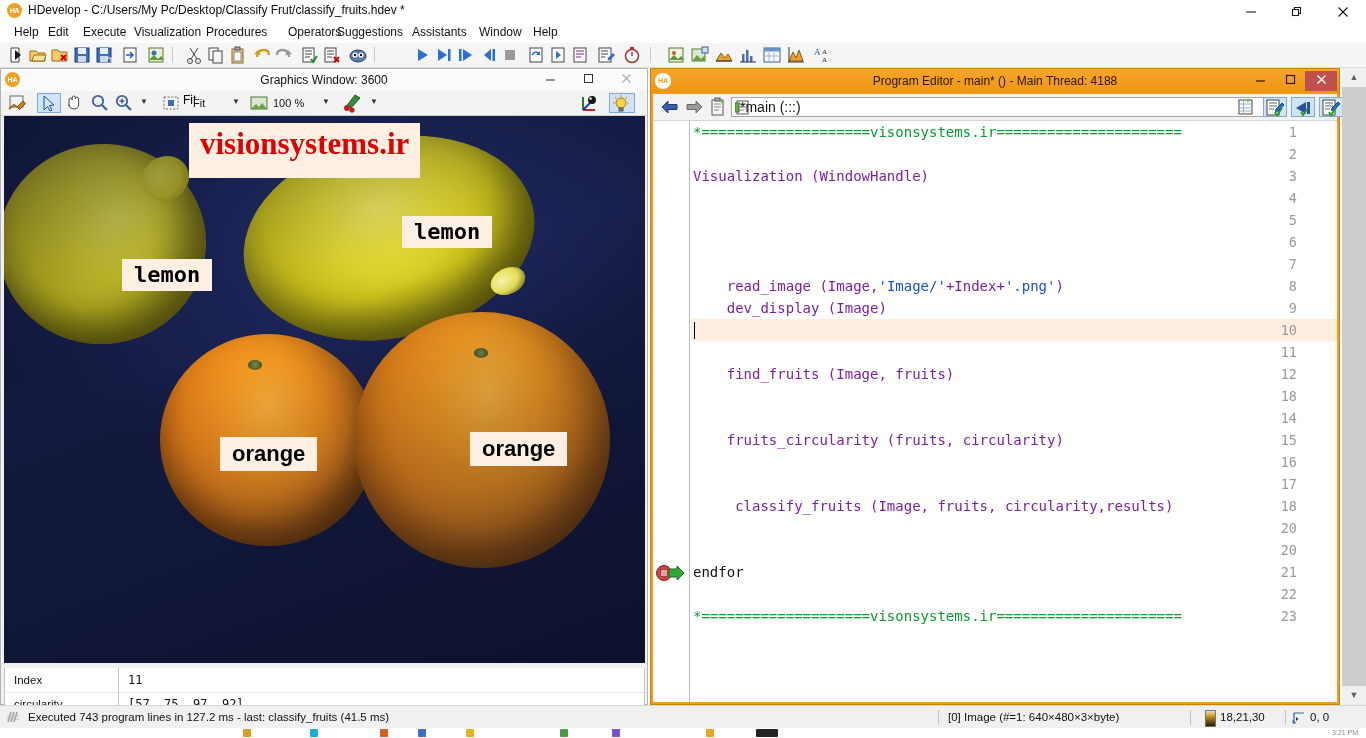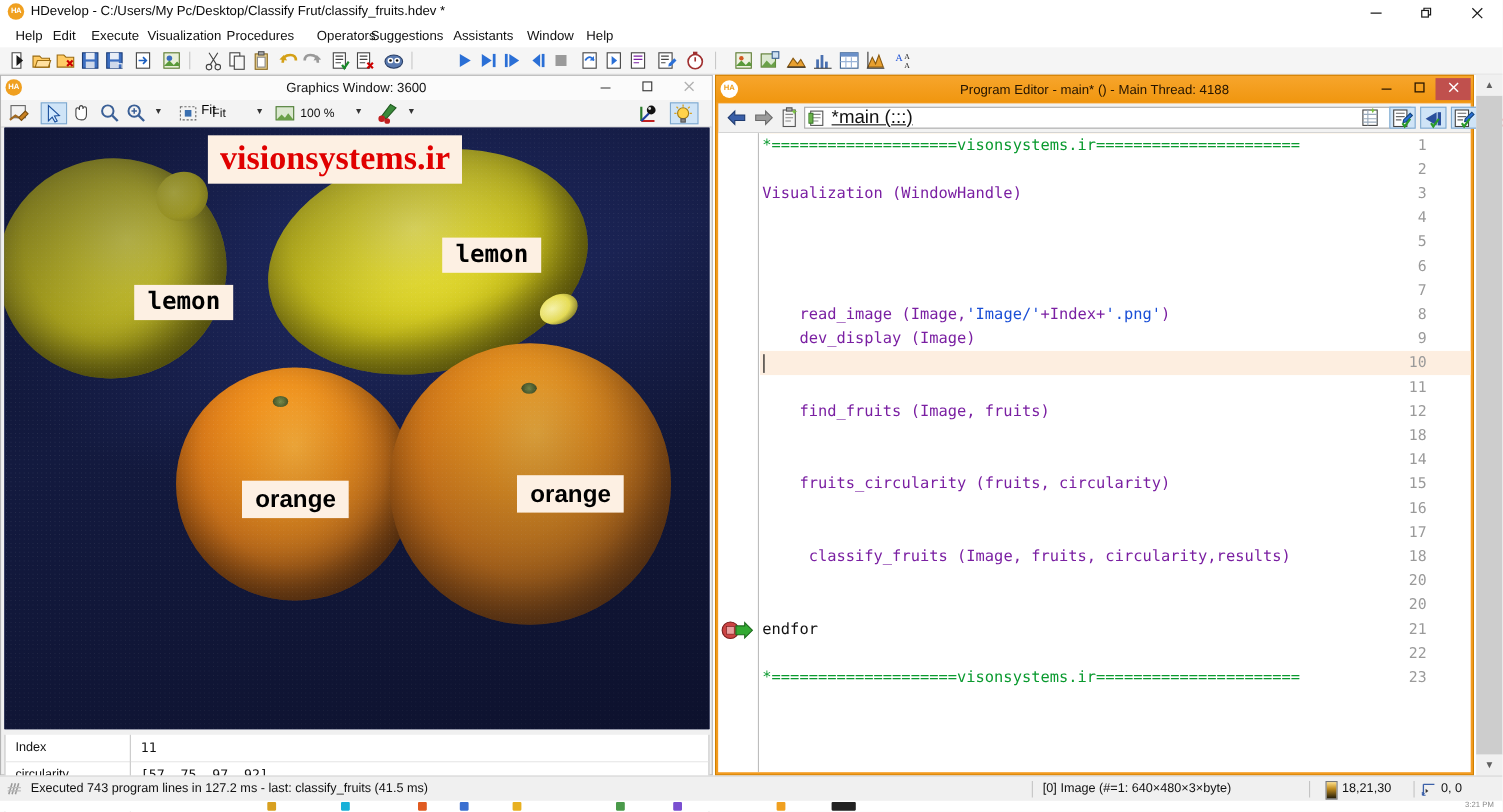--- a/index.html
+++ b/index.html
@@ -190,21 +190,21 @@
     border-bottom:1px solid #d4d4d4;
   }
   .pcombo{
     position:absolute;left:78px;top:3px;width:1134px;height:20px;
   }
   .pcombo-box{
     position:absolute;left:0;top:0;width:552px;height:20px;background:#fff;
     border:1px solid #a6a6a6;box-sizing:border-box;
   }
   .pcombo-text{
-    position:absolute;left:24px;top:0;height:18px;line-height:18px;font-size:17px;color:#111;text-decoration:underline;
+    position:absolute;left:8px;top:0;height:18px;line-height:18px;font-size:14px;color:#111;
   }
   .pcombo-arrow{position:absolute;left:530px;top:6px;font-size:8px;color:#333;}
   .ptb{position:absolute;top:3px;width:22px;height:20px;cursor:default;}
   .ptb.sel{background:#cfe4f7;border:1px solid #7fa9cf;box-sizing:border-box;}
 
   .pe-body{
     position:absolute;left:2px;top:52px;width:684px;height:581px;background:#fff;
     overflow:hidden;
   }
   .gutter{position:absolute;left:0;top:0;width:38px;height:581px;background:#fff;}
@@ -574,21 +574,21 @@
       <div class="lemon2-tip"></div>
       <div class="fruit orange1">
           <div class="stem" style="left:88px;top:26px"></div>
         </div>
       <div class="fruit orange2">
           <div class="stem" style="left:120px;top:36px"></div>
         </div>
       <div class="pore"></div>
       <div class="bg-grad2"></div>
 
-      <div class="wm" style="left:185px;top:7px;font-size:31px;padding:3px 11px 5px 11px">visionsystems.ir</div>
+      <div class="wm" style="left:185px;top:7px;font-size:31px;padding:3px 11px 16px 11px">visionsystems.ir</div>
       <div class="imglabel" style="left:118px;top:143px;font-size:22px;padding:5px 12px">lemon</div>
       <div class="imglabel" style="left:398px;top:100px;font-size:22px;padding:5px 12px">lemon</div>
       <div class="imglabel" style="left:216px;top:321px;font-size:22px;padding:6px 12px;font-family:'Liberation Sans',sans-serif">orange</div>
       <div class="imglabel" style="left:466px;top:316px;font-size:22px;padding:6px 12px;font-family:'Liberation Sans',sans-serif">orange</div>
     </div>
 
     <div class="vartable">
       <div class="vrow" style="top:0">
         <div class="vname">Index</div>
         <div class="vval">11</div>

